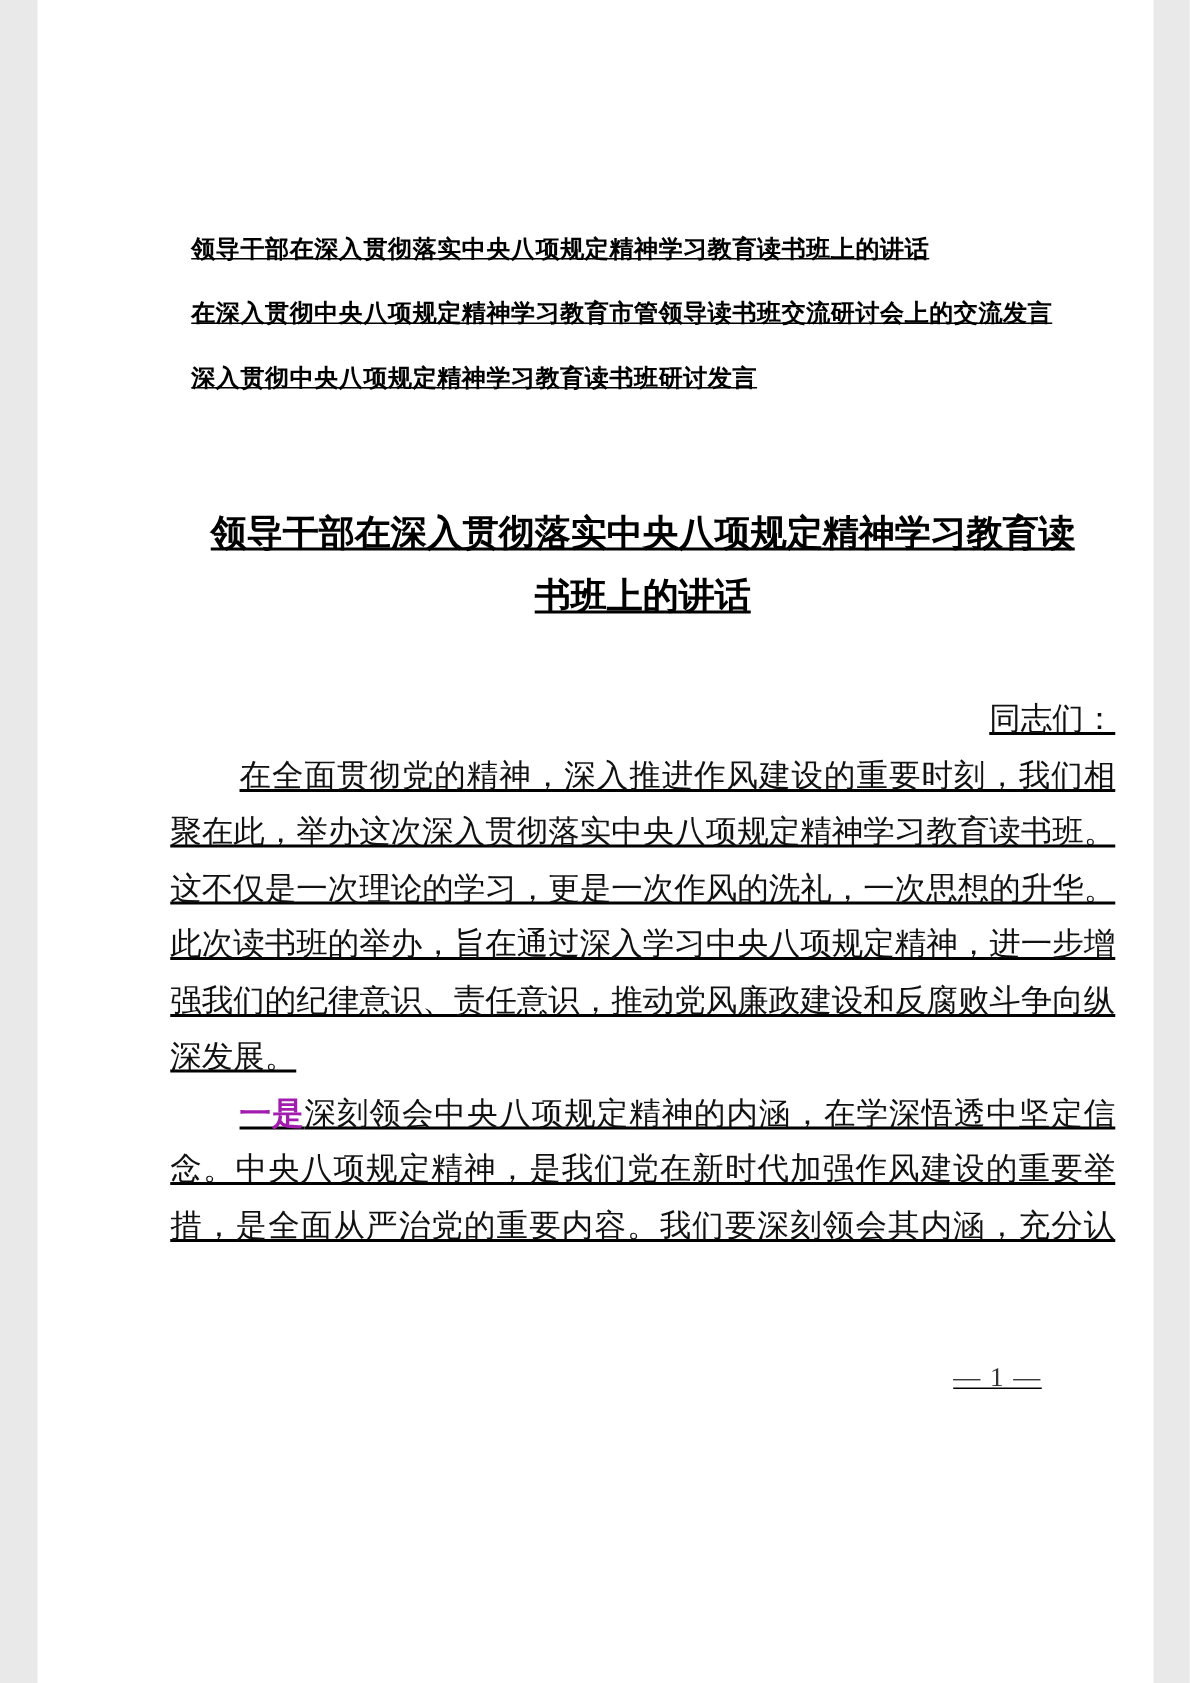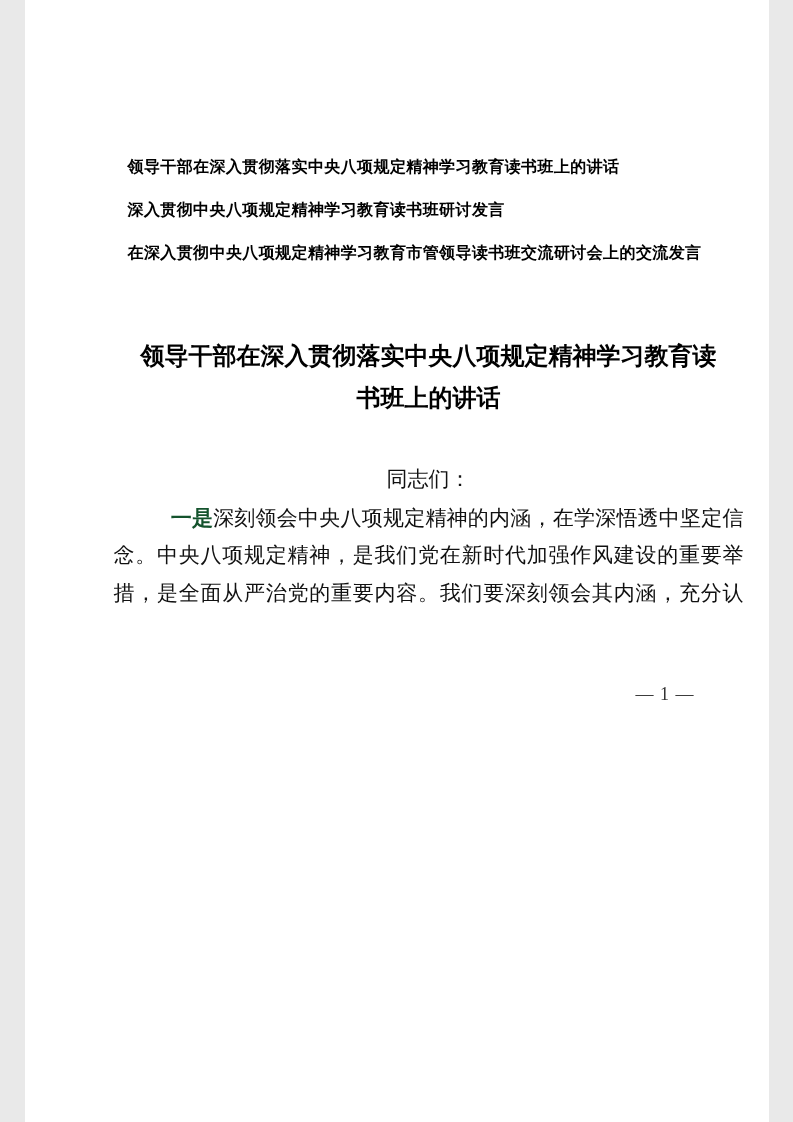--- a/index.html
+++ b/index.html
@@ -5,20 +5,21 @@
   * { margin: 0; padding: 0; box-sizing: content-box; }
   html, body { background: #e9e9e9; }
   .page {
     position: relative;
     width: 744px;
     height: 1122px;
     margin: 0 auto;
     background: #ffffff;
     overflow: hidden;
     color: #000000;
+    text-decoration: underline;
   }
   
   .toc {
     margin: 145px 0 0 103px;
     width: 600px;
     font-family: "Liberation Sans", "DejaVu Sans", sans-serif;
     font-weight: bold;
     font-size: 16px;
     letter-spacing: 0.4px;
     line-height: 43px;
@@ -47,24 +48,23 @@
   }
   .body-text p { margin: 0; }
   .para {
     text-align: justify;
   }
   .para.indent { text-indent: 2.2em; }
   .para.justify-last { text-align-last: justify; }
   .para strong {
     font-family: "Liberation Sans", "DejaVu Sans", sans-serif;
     font-weight: bold;
-    color: #14532d;
-    margin-left: 11px;
+    color: #a21caf;
   }
-  .salutation { text-align: center; }
+  .salutation { text-align: right; }
   
   .footer {
     margin: 71px 0 0 89px;
     width: 629px;
     box-sizing: border-box;
     padding-right: 48px;
     text-align: right;
     font-family: "Liberation Serif", "DejaVu Serif", serif;
     font-size: 18px;
     line-height: 22px;
@@ -72,28 +72,29 @@
     letter-spacing: 1px;
   }
 </style>
 </head>
 <body>
 
 <div class="page">
 
   <div class="toc">
     <span class="toc-item">领导干部在深入贯彻落实中央八项规定精神学习教育读书班上的讲话</span>
+    <span class="toc-item">在深入贯彻中央八项规定精神学习教育市管领导读书班交流研讨会上的交流发言</span>
     <span class="toc-item">深入贯彻中央八项规定精神学习教育读书班研讨发言</span>
-    <span class="toc-item">在深入贯彻中央八项规定精神学习教育市管领导读书班交流研讨会上的交流发言</span>
   </div>
 
   <h1 class="doc-title">领导干部在深入贯彻落实中央八项规定精神学习教育读书班上的讲话</h1>
 
   <div class="body-text">
     <p class="para salutation">同志们：</p>
+    <p class="para indent">在全面贯彻党的精神，深入推进作风建设的重要时刻，我们相聚在此，举办这次深入贯彻落实中央八项规定精神学习教育读书班。这不仅是一次理论的学习，更是一次作风的洗礼，一次思想的升华。此次读书班的举办，旨在通过深入学习中央八项规定精神，进一步增强我们的纪律意识、责任意识，推动党风廉政建设和反腐败斗争向纵深发展。</p>
     <p class="para indent justify-last"><strong>一是</strong><span>深刻领会中央八项规定精神的内涵，在学深悟透中坚定信念。中央八项规定精神，是我们党在新时代加强作风建设的重要举措，是全面从严治党的重要内容。我们要深刻领会其内涵，充分认</span></p>
   </div>
 
   <div class="footer">
     <span>— 1 —</span>
   </div>
 
 </div>
 
 </body></html>

